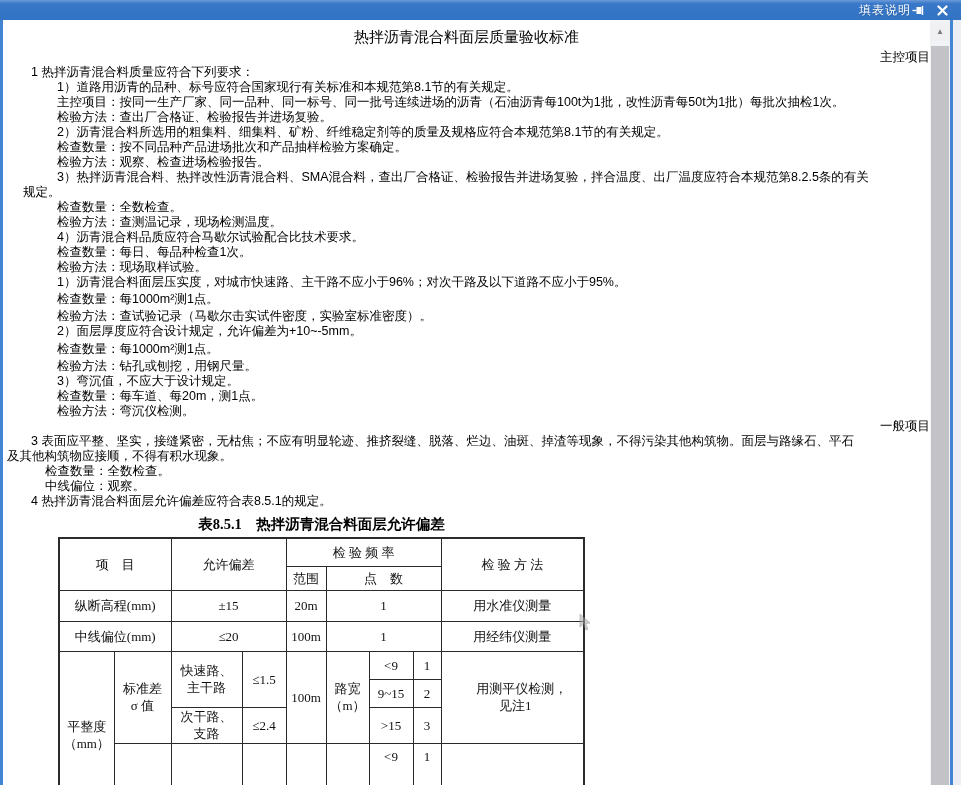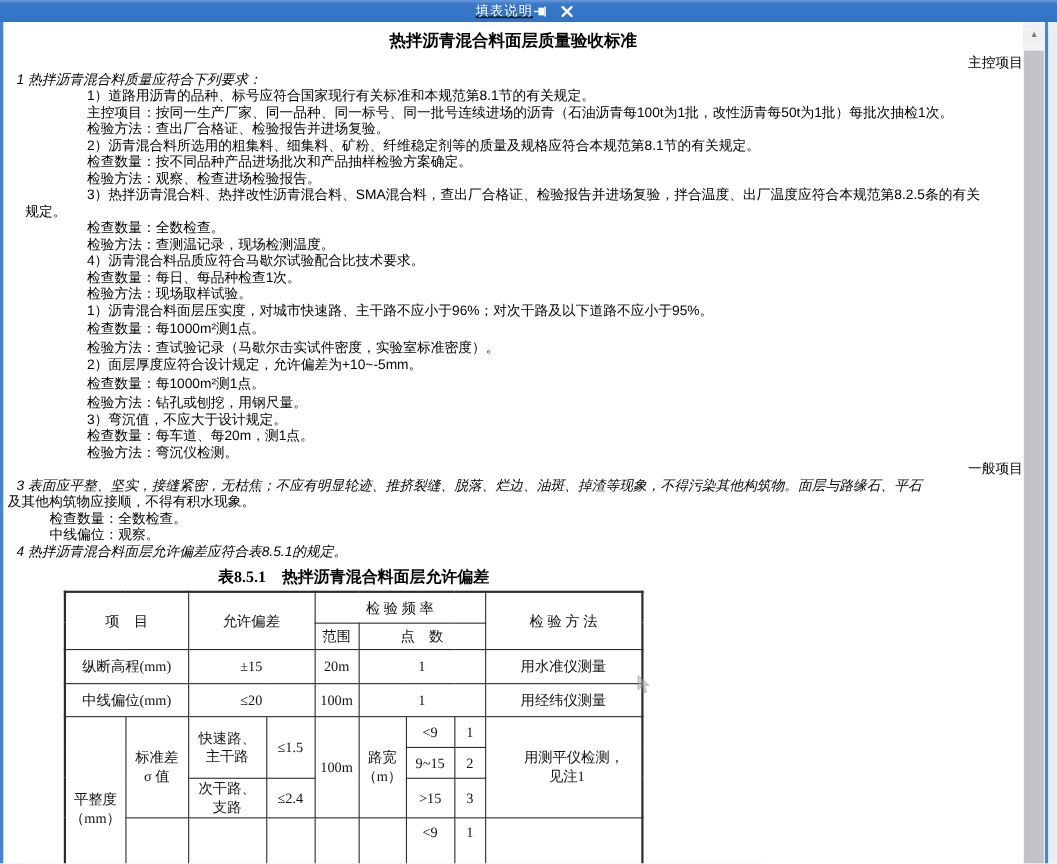--- a/index.html
+++ b/index.html
@@ -3,40 +3,40 @@
 <meta charset="utf-8">
 <style>
   html,body{margin:0;padding:0;}
   body{width:961px;height:785px;overflow:hidden;background:#edeef3;
        font-family:"Liberation Sans","DejaVu Sans",sans-serif;}
   .window{position:absolute;left:0;top:0;width:961px;height:785px;overflow:hidden;}
 
   
   .titlebar{position:absolute;left:0;top:0;width:961px;height:20px;
     background:linear-gradient(#6b9ad8 0%,#3a78c9 18%,#3273c4 100%);
-    display:flex;align-items:center;justify-content:center;text-decoration:underline;}
+    display:flex;align-items:center;justify-content:flex-end;}
   .title-text{color:#ffffff;font-size:12px;padding-left:6px;letter-spacing:1px;
     text-shadow:0 1px 1px rgba(0,0,0,.25);}
   .tb-buttons{display:flex;align-items:center;gap:10px;padding-right:12px;}
   .tb-btn{width:14px;height:14px;display:flex;align-items:center;justify-content:center;cursor:pointer;}
 
   
   .border-left{position:absolute;left:0;top:20px;width:3px;height:765px;background:#4285d3;}
   .border-right{position:absolute;left:950px;top:20px;width:3px;height:765px;background:#4285d3;}
   .gutter-right{position:absolute;left:953px;top:20px;width:8px;height:765px;background:#edeef3;}
 
   
   .content{position:absolute;left:3px;top:20px;width:927px;height:765px;background:#ffffff;
     overflow:hidden;color:#000;}
-  .doc-heading{padding-top:8px;height:22px;text-align:center;font-size:15px;font-weight:bold;}
+  .doc-heading{padding-top:8px;height:22px;text-align:center;font-size:15px;font-weight:normal;}
   .ln{font-size:12.5px;line-height:15px;height:15px;white-space:nowrap;}
   .center{text-align:right;}
   .i0{padding-left:4px;}
-  .i1{padding-left:12px;font-style:italic;}
-  .i2{padding-left:76px;}
+  .i1{padding-left:28px;}
+  .i2{padding-left:54px;}
   .i3{padding-left:42px;}
   .iw{padding-left:20px;}
   .g2{margin-top:2px;}
   .g3{margin-top:3px;}
 
   
   .table-area{margin-left:55px;width:527px;margin-top:6px;}
   .tbl-title{text-align:center;font-size:14.5px;font-weight:bold;height:22px;
     font-family:"Liberation Serif","DejaVu Serif",serif;}
   table.spec{border-collapse:collapse;table-layout:fixed;width:525px;

